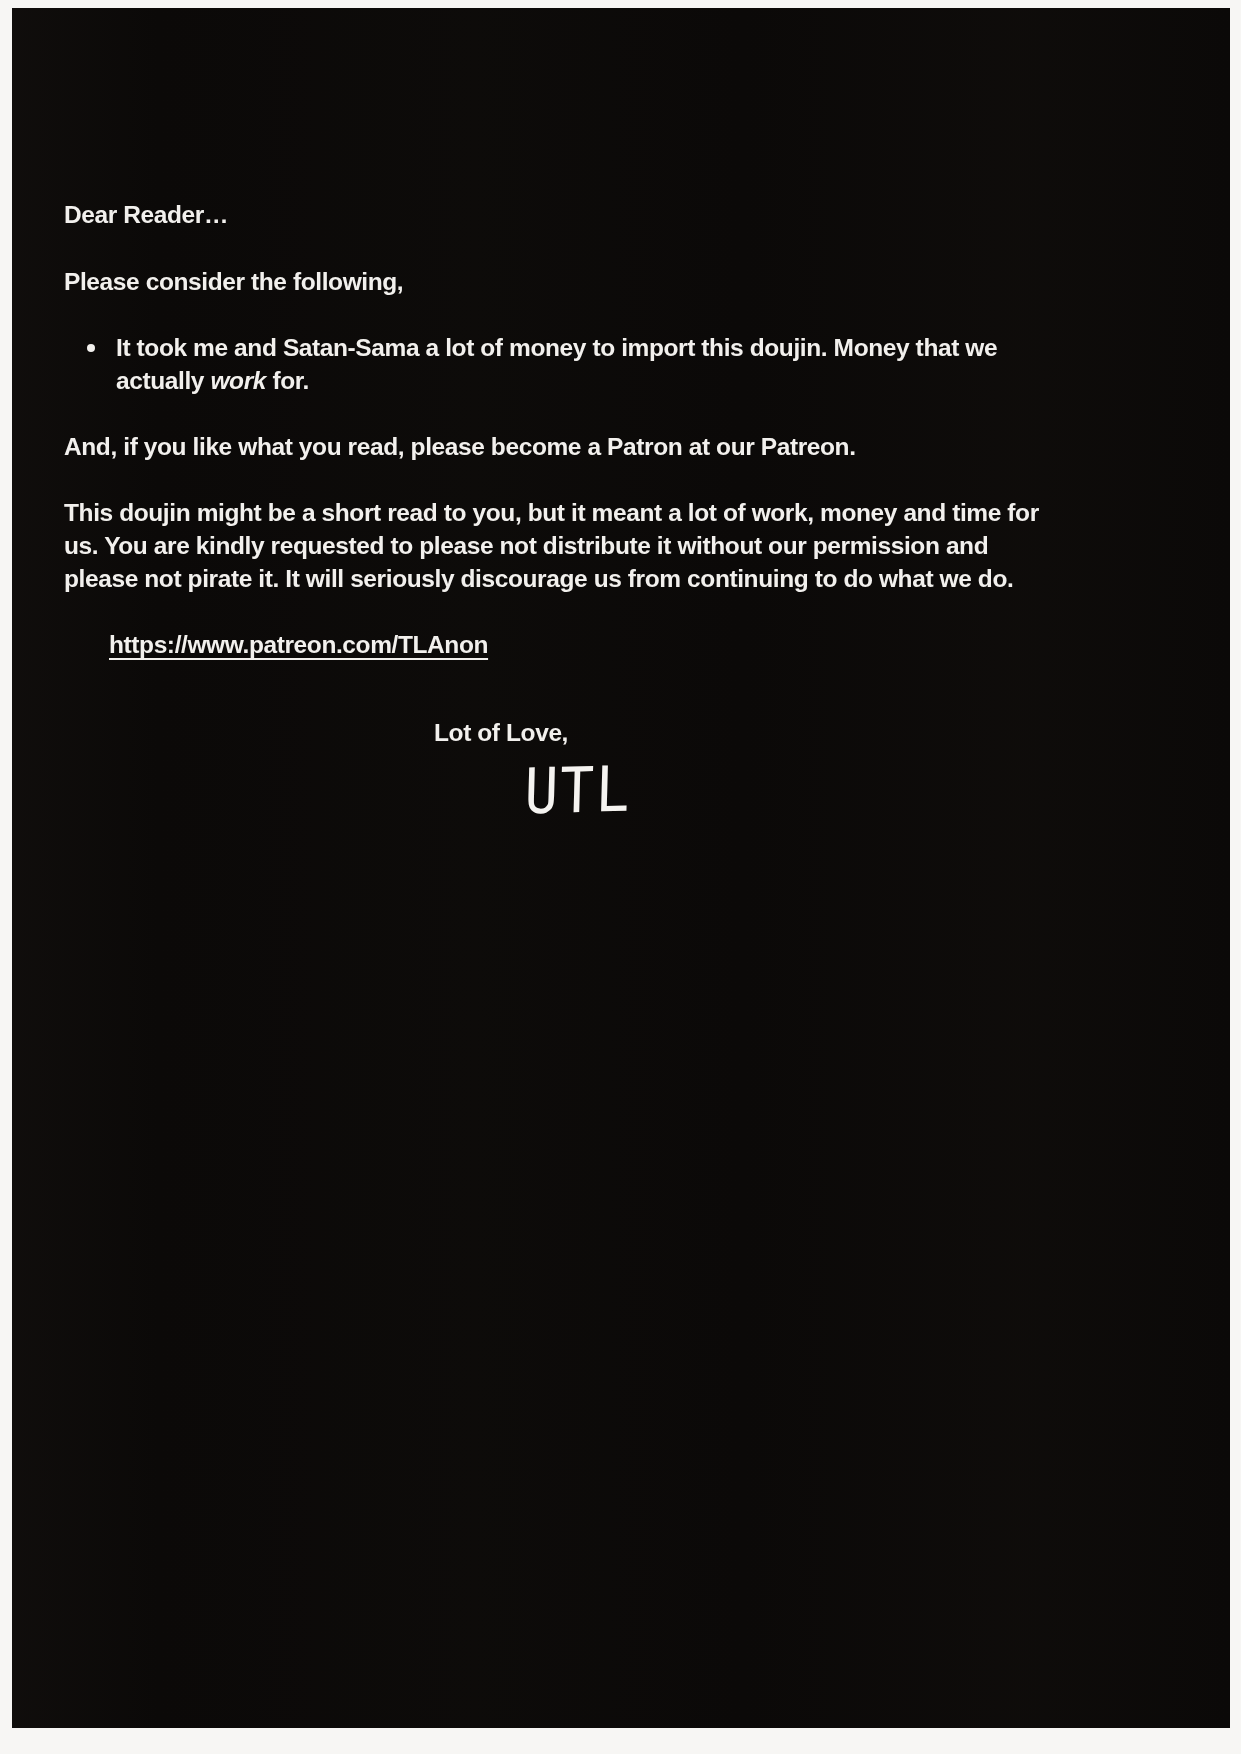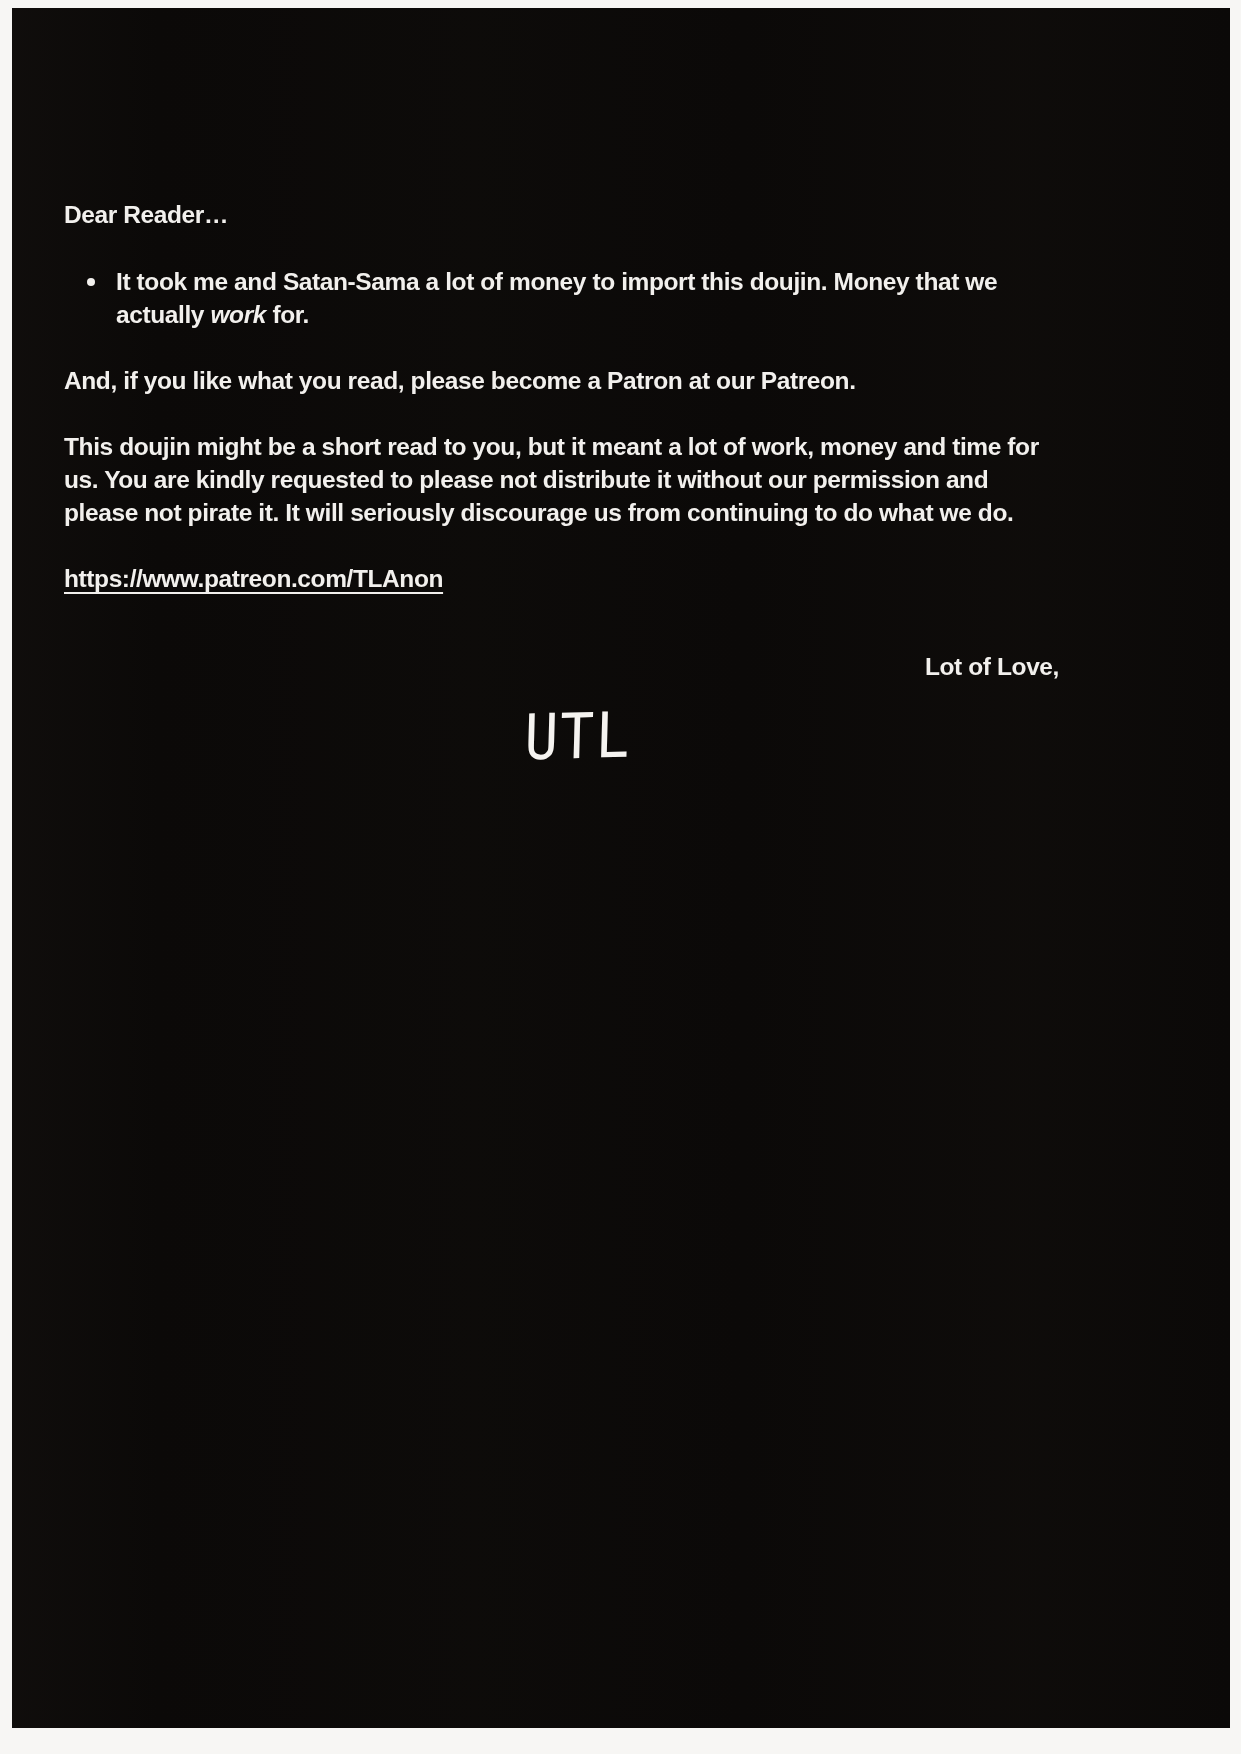--- a/index.html
+++ b/index.html
@@ -55,24 +55,24 @@
     height: 8px;
     border-radius: 50%;
     background: #f2f0ed;
   }
   .italic { font-style: italic; }
   a.patreon-link {
     color: #f2f0ed;
     text-decoration: underline;
     text-underline-offset: 5px;
     text-decoration-thickness: 2px;
+    margin-left: 45px;
   }
   .closing {
-    margin: 55px 0 12px 370px;
-    text-align: right;
+    margin: 55px 0 0 370px;
   }
   .signature {
     display: inline-block;
     margin: 28px 0 0 460px;
     font-family: "DejaVu Sans Mono", monospace;
     font-weight: 400;
     font-size: 56px;
     letter-spacing: 2px;
     color: #f5f3f0;
     transform: rotate(-1.5deg) skewX(-3deg) scaleY(1.12);
@@ -80,20 +80,21 @@
   }
 </style>
 </head>
 <body>
 
 <div class="scan-page">
   <div class="content">
 
     <p class="para greeting">Dear Reader…</p>
 
+    <p class="para">Please consider the following,</p>
 
     <ul class="bullet-list">
       <li><span>It took me and Satan-Sama a lot of money to import this doujin. Money that we actually </span><span class="italic">work</span><span> for.</span></li>
     </ul>
 
     <p class="para">And, if you like what you read, please become a Patron at our Patreon.</p>
 
     <p class="para">This doujin might be a short read to you, but it meant a lot of work, money and time for us. You are kindly requested to please not distribute it without our permission and please not pirate it. It will seriously discourage us from continuing to do what we do.</p>
 
     <p class="para"><a class="patreon-link" href="#">https://www.patreon.com/TLAnon</a></p>

